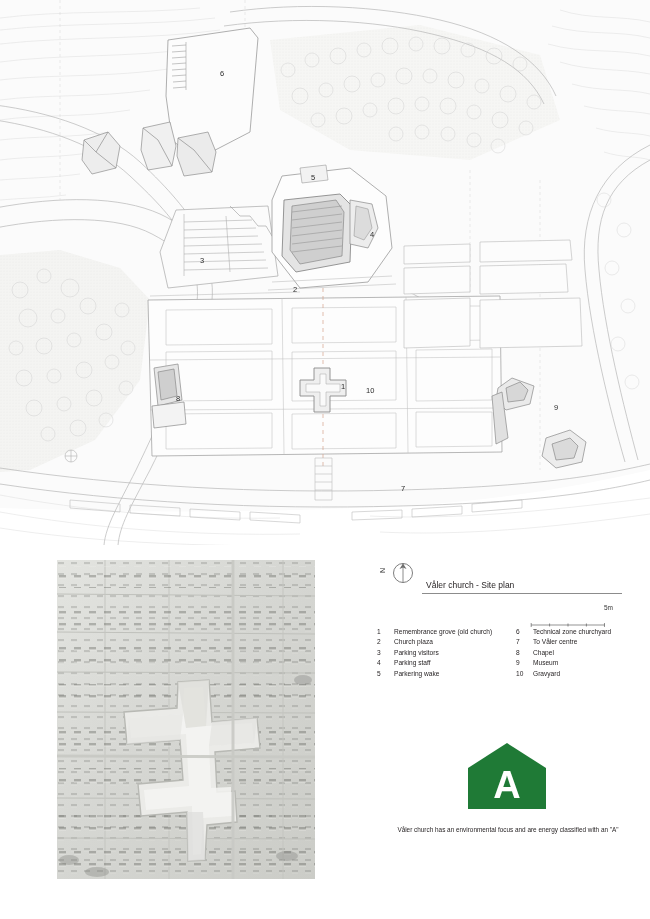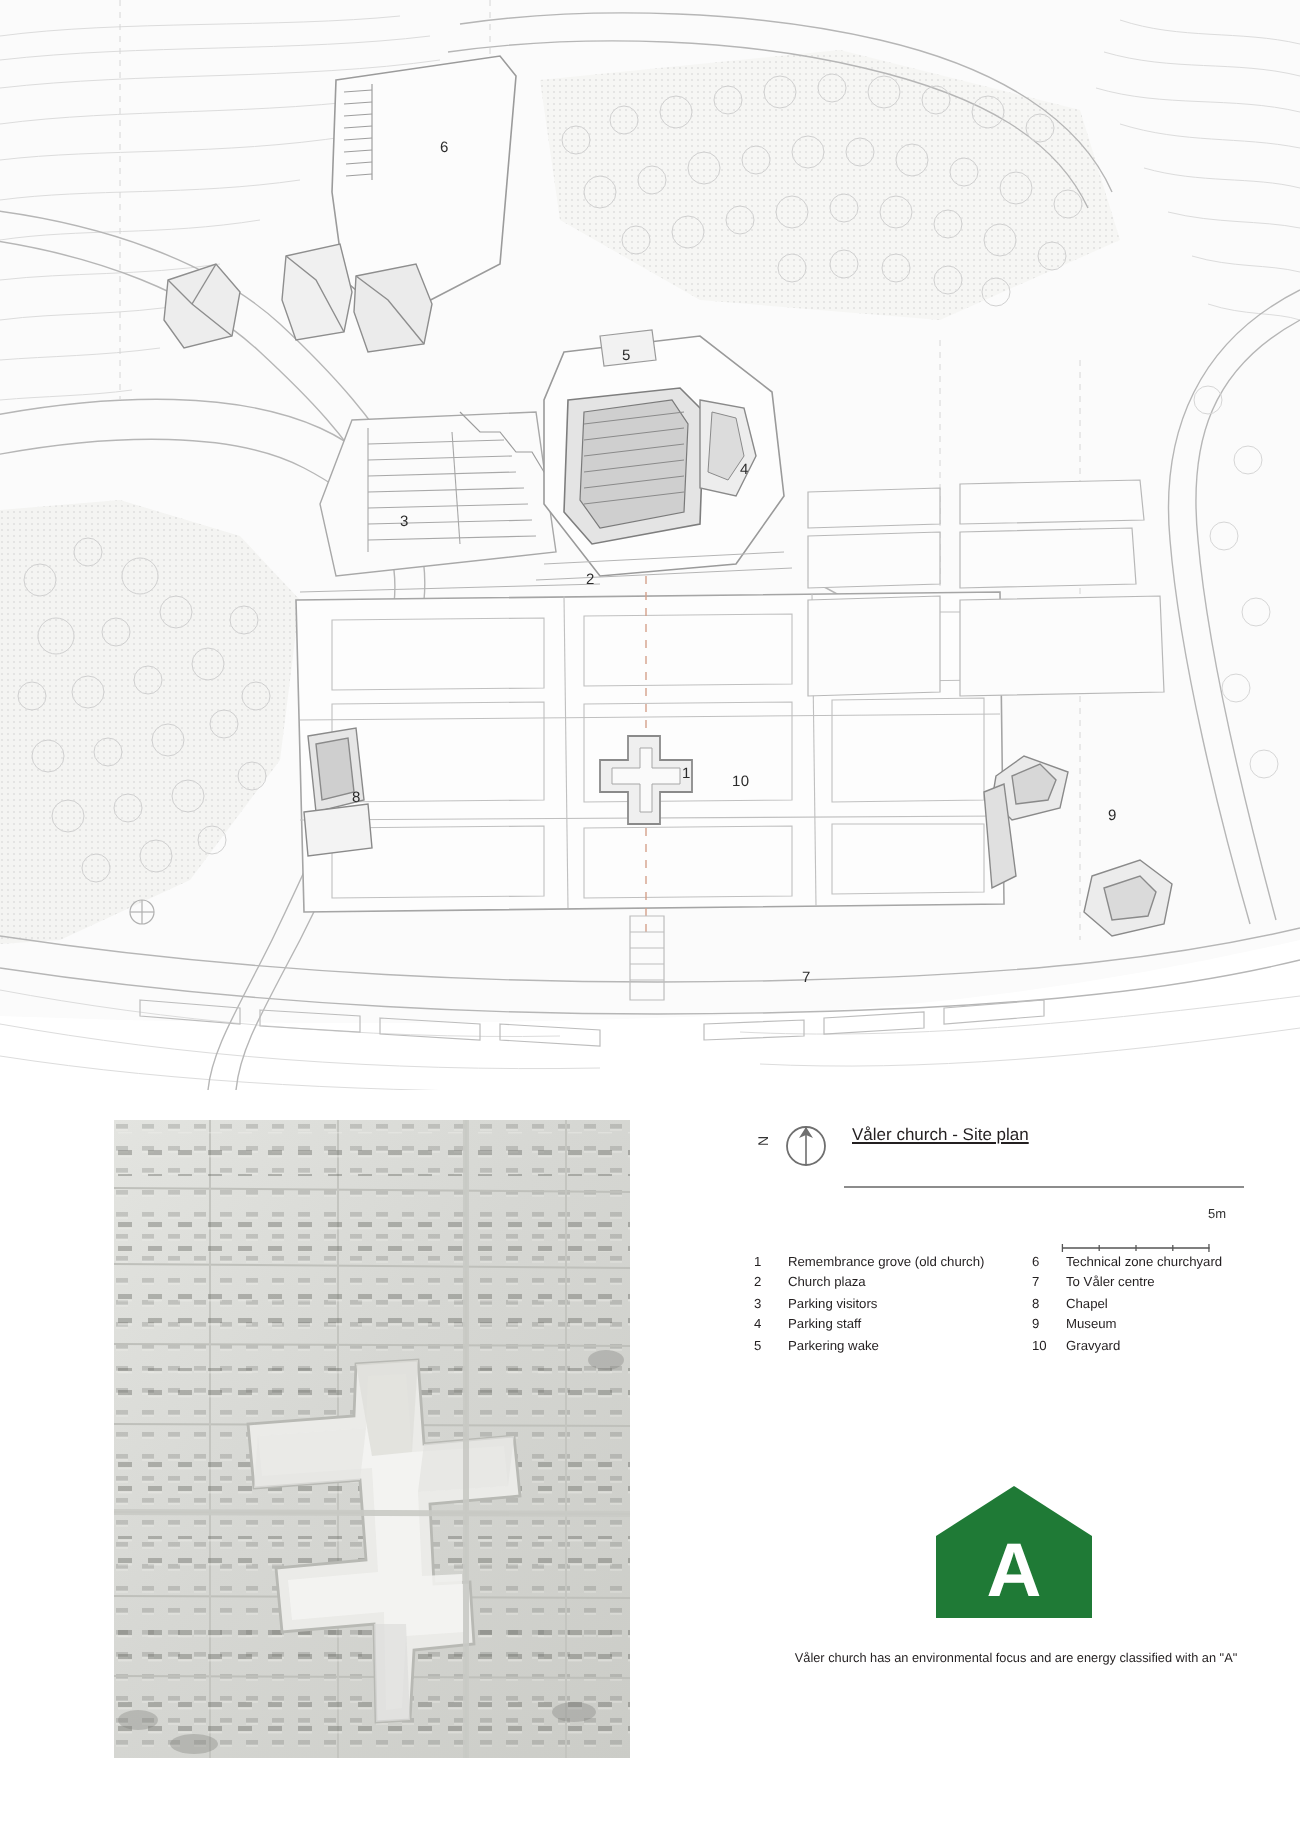--- a/index.html
+++ b/index.html
@@ -50,23 +50,22 @@
 
   
   .title-block {
     position: absolute;
     left: 380px;
     top: 558px;
     width: 255px;
   }
   .title-row {
     display: flex;
-    align-items: flex-start;
+    align-items: flex-end;
     gap: 10px;
-    text-decoration: underline;
   }
   .compass {
     position: relative;
     width: 36px;
     height: 32px;
     flex: 0 0 36px;
   }
   .compass .n-label {
     position: absolute;
     left: 0px;

